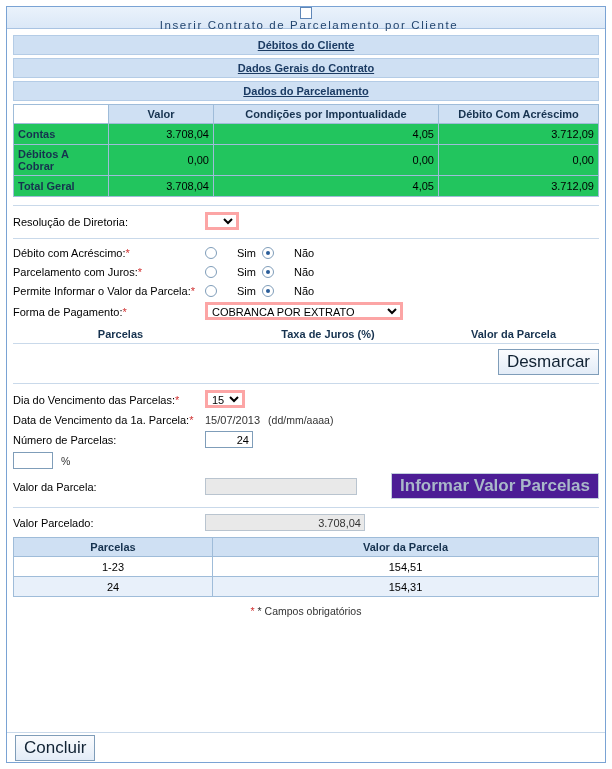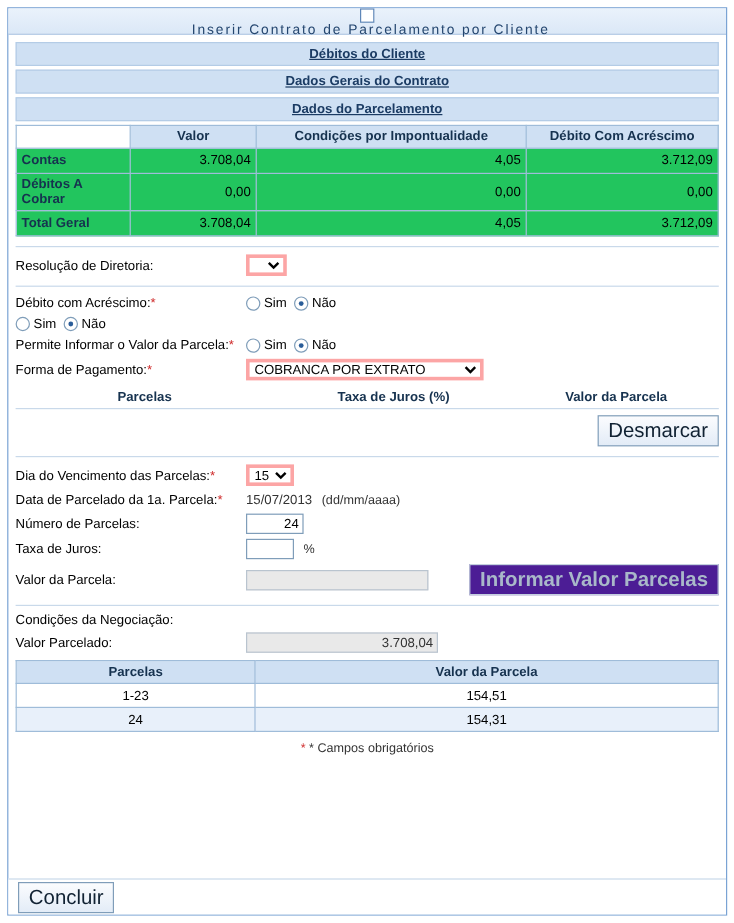--- a/index.html
+++ b/index.html
@@ -124,21 +124,21 @@
     border: 3px solid #fca5a5;
     background: #ffffff;
   }
   select.sel-small { width: 34px; }
   select.sel-day { width: 40px; }
   select.sel-pag { width: 198px; }
   .radiogroup { display: flex; align-items: center; gap: 6px; }
   .radio {
     display: inline-flex;
     align-items: center;
-    gap: 3px;
+    gap: 20px;
     font-size: 11px;
   }
   .rb {
     width: 12px; height: 12px;
     border-radius: 50%;
     border: 1px solid #7f9db9;
     background: #ffffff;
     display: inline-block;
     position: relative;
     box-sizing: border-box;
@@ -318,20 +318,23 @@
             </span>
             <span class="radio">
               <span class="rb on"></span>
               <span>Não</span>
             </span>
           </div>
         </div>
       </div>
 
       <div class="row">
+        <div class="lab">
+          <span>Parcelamento com Juros:</span><span class="req">*</span>
+        </div>
         <div class="ctl">
           <div class="radiogroup">
             <span class="radio">
               <span class="rb"></span>
               <span>Sim</span>
             </span>
             <span class="radio">
               <span class="rb on"></span>
               <span>Não</span>
             </span>
@@ -386,54 +389,52 @@
         </div>
         <div class="ctl">
           <select class="sel sel-day">
             <option>15</option>
           </select>
         </div>
       </div>
 
       <div class="row">
         <div class="lab">
-          <span>Data de Parcelado da 1a. Parcela:</span><span class="req">*</span>
+          <span>Data de Vencimento da 1a. Parcela:</span><span class="req">*</span>
         </div>
         <div class="ctl">
           <span class="statictext">15/07/2013</span>
           <span class="hint">(dd/mm/aaaa)</span>
         </div>
       </div>
 
       <div class="row">
         <div class="lab">Número de Parcelas:</div>
         <div class="ctl">
           <input class="txt num-right" style="width: 48px;" value="24">
         </div>
       </div>
 
       <div class="row">
-        <div class="lab">Taxa de Juros:</div>
         <div class="ctl">
           <input class="txt" style="width: 40px;" value="">
           <span class="hint">%</span>
         </div>
       </div>
 
       <div class="row">
         <div class="lab">Valor da Parcela:</div>
         <div class="ctl" style="justify-content:space-between;">
           <input class="txt ro" style="width: 152px;" readonly="" value="">
           <button class="btn" disabled="">Informar Valor Parcelas</button>
         </div>
       </div>
 
       <div class="hr"></div>
 
-      <div class="cond-title">Condições da Negociação:</div>
 
       <div class="row">
         <div class="lab">Valor Parcelado:</div>
         <div class="ctl">
           <input class="txt ro num-right" style="width: 160px;" readonly="" value="3.708,04">
         </div>
       </div>
 
       <table class="parcels">
         <thead>

